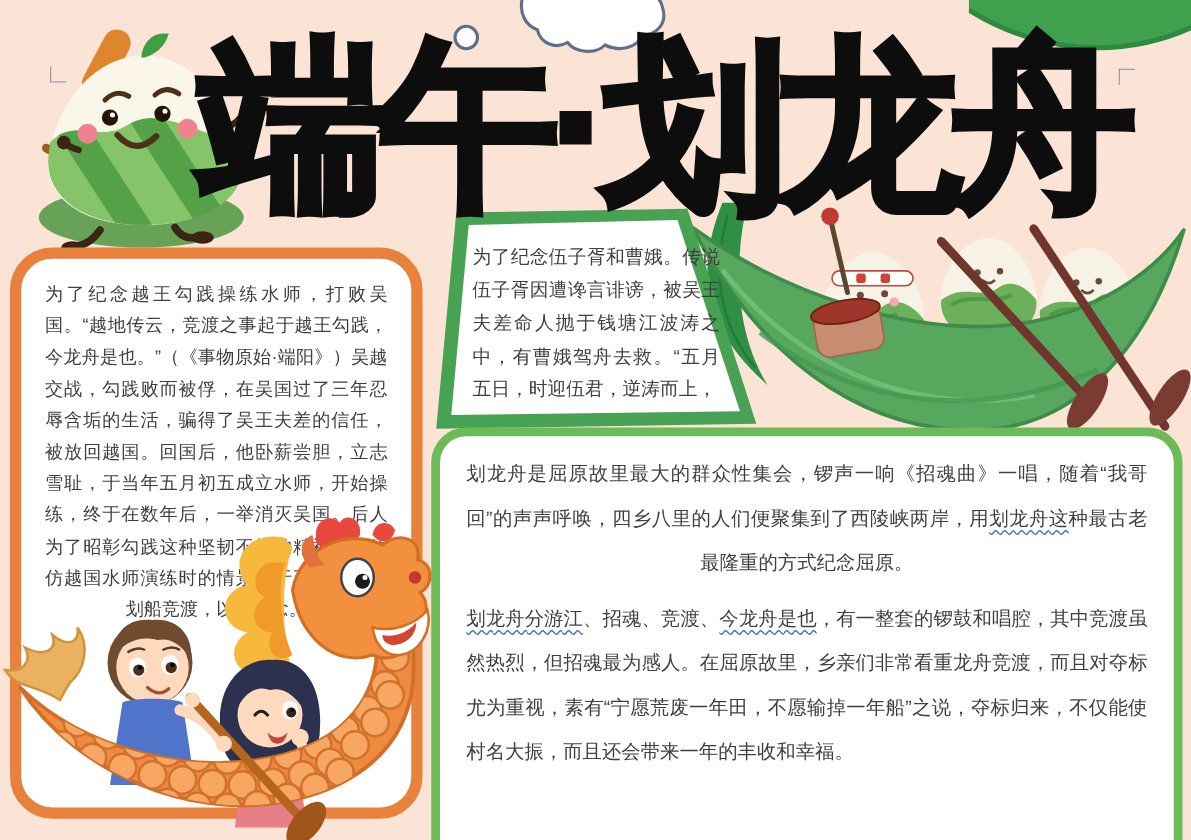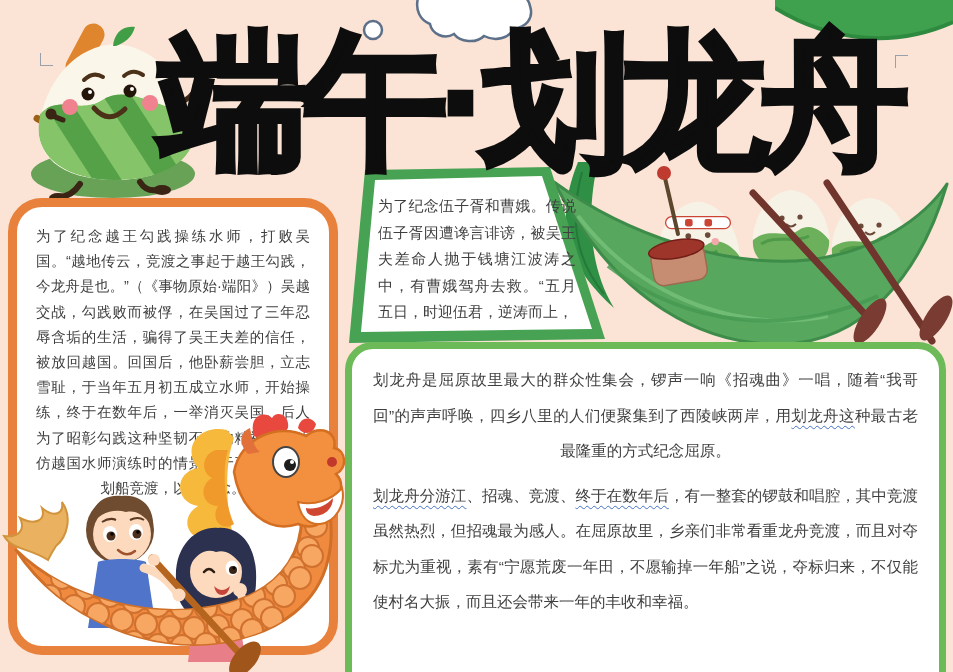--- a/index.html
+++ b/index.html
@@ -186,21 +186,21 @@
   <div id="box-wuzixu">
     <svg width="264" height="178" viewBox="0 0 264 178">
       <polygon points="21,4 206,1 261,173 5,177" fill="var(--green-dark)"></polygon>
       <polygon points="31,14 198,10 248,163 17,166" fill="#ffffff"></polygon>
     </svg>
     <div class="trap-text txt">为了纪念伍子胥和曹娥。传说伍子胥因遭谗言诽谤，被吴王夫差命人抛于钱塘江波涛之中，有曹娥驾舟去救。“五月五日，时迎伍君，逆涛而上，</div>
   </div>
 
   <div id="box-quyuan">
     <p class="p1"><span>划龙舟是屈原故里最大的群众性集会，锣声一响《招魂曲》一唱，随着“我哥回”的声声呼唤，四乡八里的人们便聚集到了西陵峡两岸，用</span><span class="wavy">划龙舟这</span><span>种最古老最隆重的方式纪念屈原。</span></p>
-    <p class="p2"><span class="wavy">划龙舟分游江</span><span>、招魂、竞渡、</span><span class="wavy">终于在数年后</span><span>，有一整套的锣鼓和唱腔，其中竞渡虽然热烈，但招魂最为感人。在屈原故里，乡亲们非常看重龙舟竞渡，而且对夺标尤为重视，素有“宁愿荒废一年田，不愿输掉一年船”之说，夺标归来，不仅能使村名大振，而且还会带来一年的丰收和幸福。</span></p>
+    <p class="p2"><span class="wavy">划龙舟分游江</span><span>、招魂、竞渡、</span><span class="wavy">今龙舟是也</span><span>，有一整套的锣鼓和唱腔，其中竞渡虽然热烈，但招魂最为感人。在屈原故里，乡亲们非常看重龙舟竞渡，而且对夺标尤为重视，素有“宁愿荒废一年田，不愿输掉一年船”之说，夺标归来，不仅能使村名大振，而且还会带来一年的丰收和幸福。</span></p>
   </div>
 
   <svg class="deco7" style="left:2px;top:410px;" width="348" height="262" viewBox="0 0 348 262">
     <defs>
       <clipPath id="hullclip">
         <path d="M14,140 C60,210 150,244 222,232 C280,222 316,192 326,150 C330,134 330,112 326,92 L298,88 C306,136 284,178 224,194 C152,212 66,190 14,140 Z"></path>
       </clipPath>
     </defs>
 
     <path d="M46,150 C28,138 10,140 2,126 C16,128 24,120 18,108 C34,116 44,110 40,98 C52,108 62,104 60,92 C70,106 66,126 54,136 C50,142 48,146 46,150 Z" fill="#eab260" stroke="#d1943c" stroke-width="2"></path>

